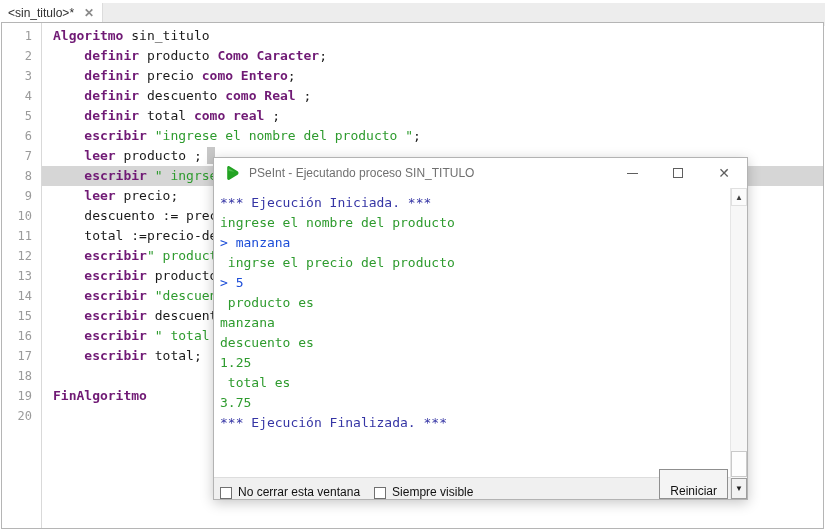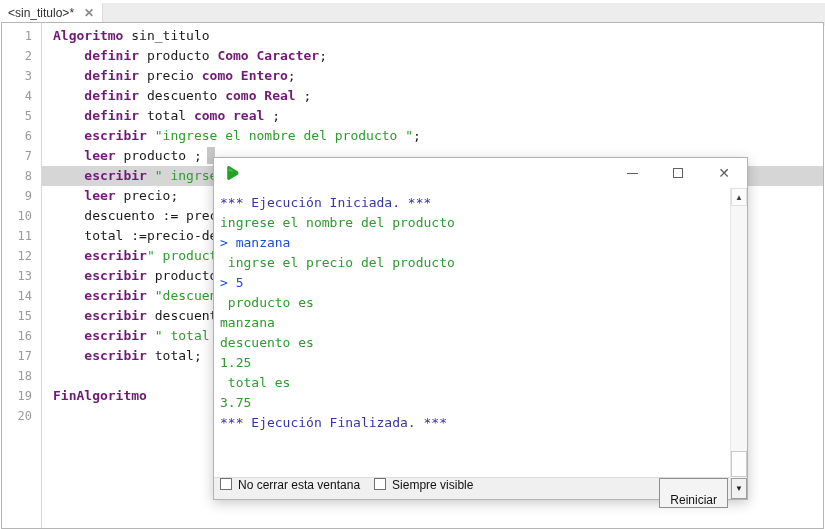--- a/index.html
+++ b/index.html
@@ -45,21 +45,21 @@
 
   .console { position:absolute; top:30px; left:0; right:17px; bottom:22px; background:#fff;
              padding:5px 0 0 6px; font-family:"DejaVu Sans Mono", monospace; font-size:13px;
              line-height:20px; white-space:pre; overflow:hidden; }
   .con-line { height:20px; }
   .sys { color:#3535a5; }
   .out { color:#2e9b2e; }
   .inp { color:#1d4ed8; }
 
   .bottombar { position:absolute; left:0; right:17px; bottom:0; height:22px; background:#f0f0f0;
-               border-top:1px solid #ddd; display:flex; align-items:flex-start; padding-left:6px;
+               border-top:1px solid #ddd; display:flex; align-items:flex-end; padding-left:6px;
                font-size:12px; color:#111; }
   .cb { width:12px; height:12px; background:#fff; border:1px solid #707070; margin-right:6px; flex:none; }
   .cb-label { margin-right:14px; white-space:nowrap; }
   .restart-btn { margin-left:auto; margin-right:2px; height:20px; padding:14px 10px; font-size:12px;
                  font-family:"Liberation Sans", sans-serif; background:#f4f4f4;
                  border:1px solid #8f8f8f; color:#111; }
 
   .scrollbar { position:absolute; top:30px; right:0; bottom:0; width:17px; background:#f7f7f7;
                border-left:1px solid #e6e6e6; }
   .sb-up { position:absolute; top:0; left:0; right:0; height:18px; background:#fbfbfb;
@@ -109,20 +109,21 @@
       </div>
     <div class="codecol"><div class="cl"><span class="kw">Algoritmo</span><span class="pln"> sin_titulo</span></div><div class="cl"><span class="pln">    </span><span class="kw">definir</span><span class="pln"> producto </span><span class="kw">Como Caracter</span><span class="pln">;</span></div><div class="cl"><span class="pln">    </span><span class="kw">definir</span><span class="pln"> precio </span><span class="kw">como Entero</span><span class="pln">;</span></div><div class="cl"><span class="pln">    </span><span class="kw">definir</span><span class="pln"> descuento </span><span class="kw">como Real</span><span class="pln"> ;</span></div><div class="cl"><span class="pln">    </span><span class="kw">definir</span><span class="pln"> total </span><span class="kw">como real</span><span class="pln"> ;</span></div><div class="cl"><span class="pln">    </span><span class="kw">escribir</span><span class="pln"> </span><span class="str">"ingrese el nombre del producto "</span><span class="pln">;</span></div><div class="cl"><span class="pln">    </span><span class="kw">leer</span><span class="pln"> producto ;</span><span class="caret"></span></div><div class="cl hl"><span class="pln">    </span><span class="kw">escribir</span><span class="pln"> </span><span class="str">" ingrse el precio del producto"</span><span class="pln">;</span></div><div class="cl"><span class="pln">    </span><span class="kw">leer</span><span class="pln"> precio;</span></div><div class="cl"><span class="pln">    descuento := precio*0.25 ;</span></div><div class="cl"><span class="pln">    total :=precio-descuento;</span></div><div class="cl"><span class="pln">    </span><span class="kw">escribir</span><span class="str">" producto es"</span><span class="pln">;</span></div><div class="cl"><span class="pln">    </span><span class="kw">escribir</span><span class="pln"> producto;</span></div><div class="cl"><span class="pln">    </span><span class="kw">escribir</span><span class="pln"> </span><span class="str">"descuento es"</span><span class="pln">;</span></div><div class="cl"><span class="pln">    </span><span class="kw">escribir</span><span class="pln"> descuento;</span></div><div class="cl"><span class="pln">    </span><span class="kw">escribir</span><span class="pln"> </span><span class="str">" total es"</span><span class="pln">;</span></div><div class="cl"><span class="pln">    </span><span class="kw">escribir</span><span class="pln"> total;</span></div><div class="cl"></div><div class="cl"><span class="kw">FinAlgoritmo</span></div><div class="cl"></div></div>
   </div>
 
   <div class="dialog">
     <div class="titlebar">
       <svg class="play-icon" viewBox="0 0 16 16">
         <path d="M3.2 2.4 C3.2 1.2 4.4 0.6 5.4 1.2 L13.6 6.3 C14.8 7 14.8 9 13.6 9.7 L5.4 14.8 C4.4 15.4 3.2 14.8 3.2 13.6 Z" fill="#23a323"></path>
         <path d="M4.6 3.2 L10.5 6.8 L4.6 6.0 Z" fill="#5fc95f" opacity="0.7"></path>
       </svg>
+      <span class="dlg-title">PSeInt - Ejecutando proceso SIN_TITULO</span>
       <div class="win-controls">
         <span class="wbtn">
             <span class="glyph-min"></span>
           </span>
         <span class="wbtn">
             <span class="glyph-max"></span>
           </span>
         <span class="wbtn">
             <span class="glyph-close">✕</span>
           </span>

